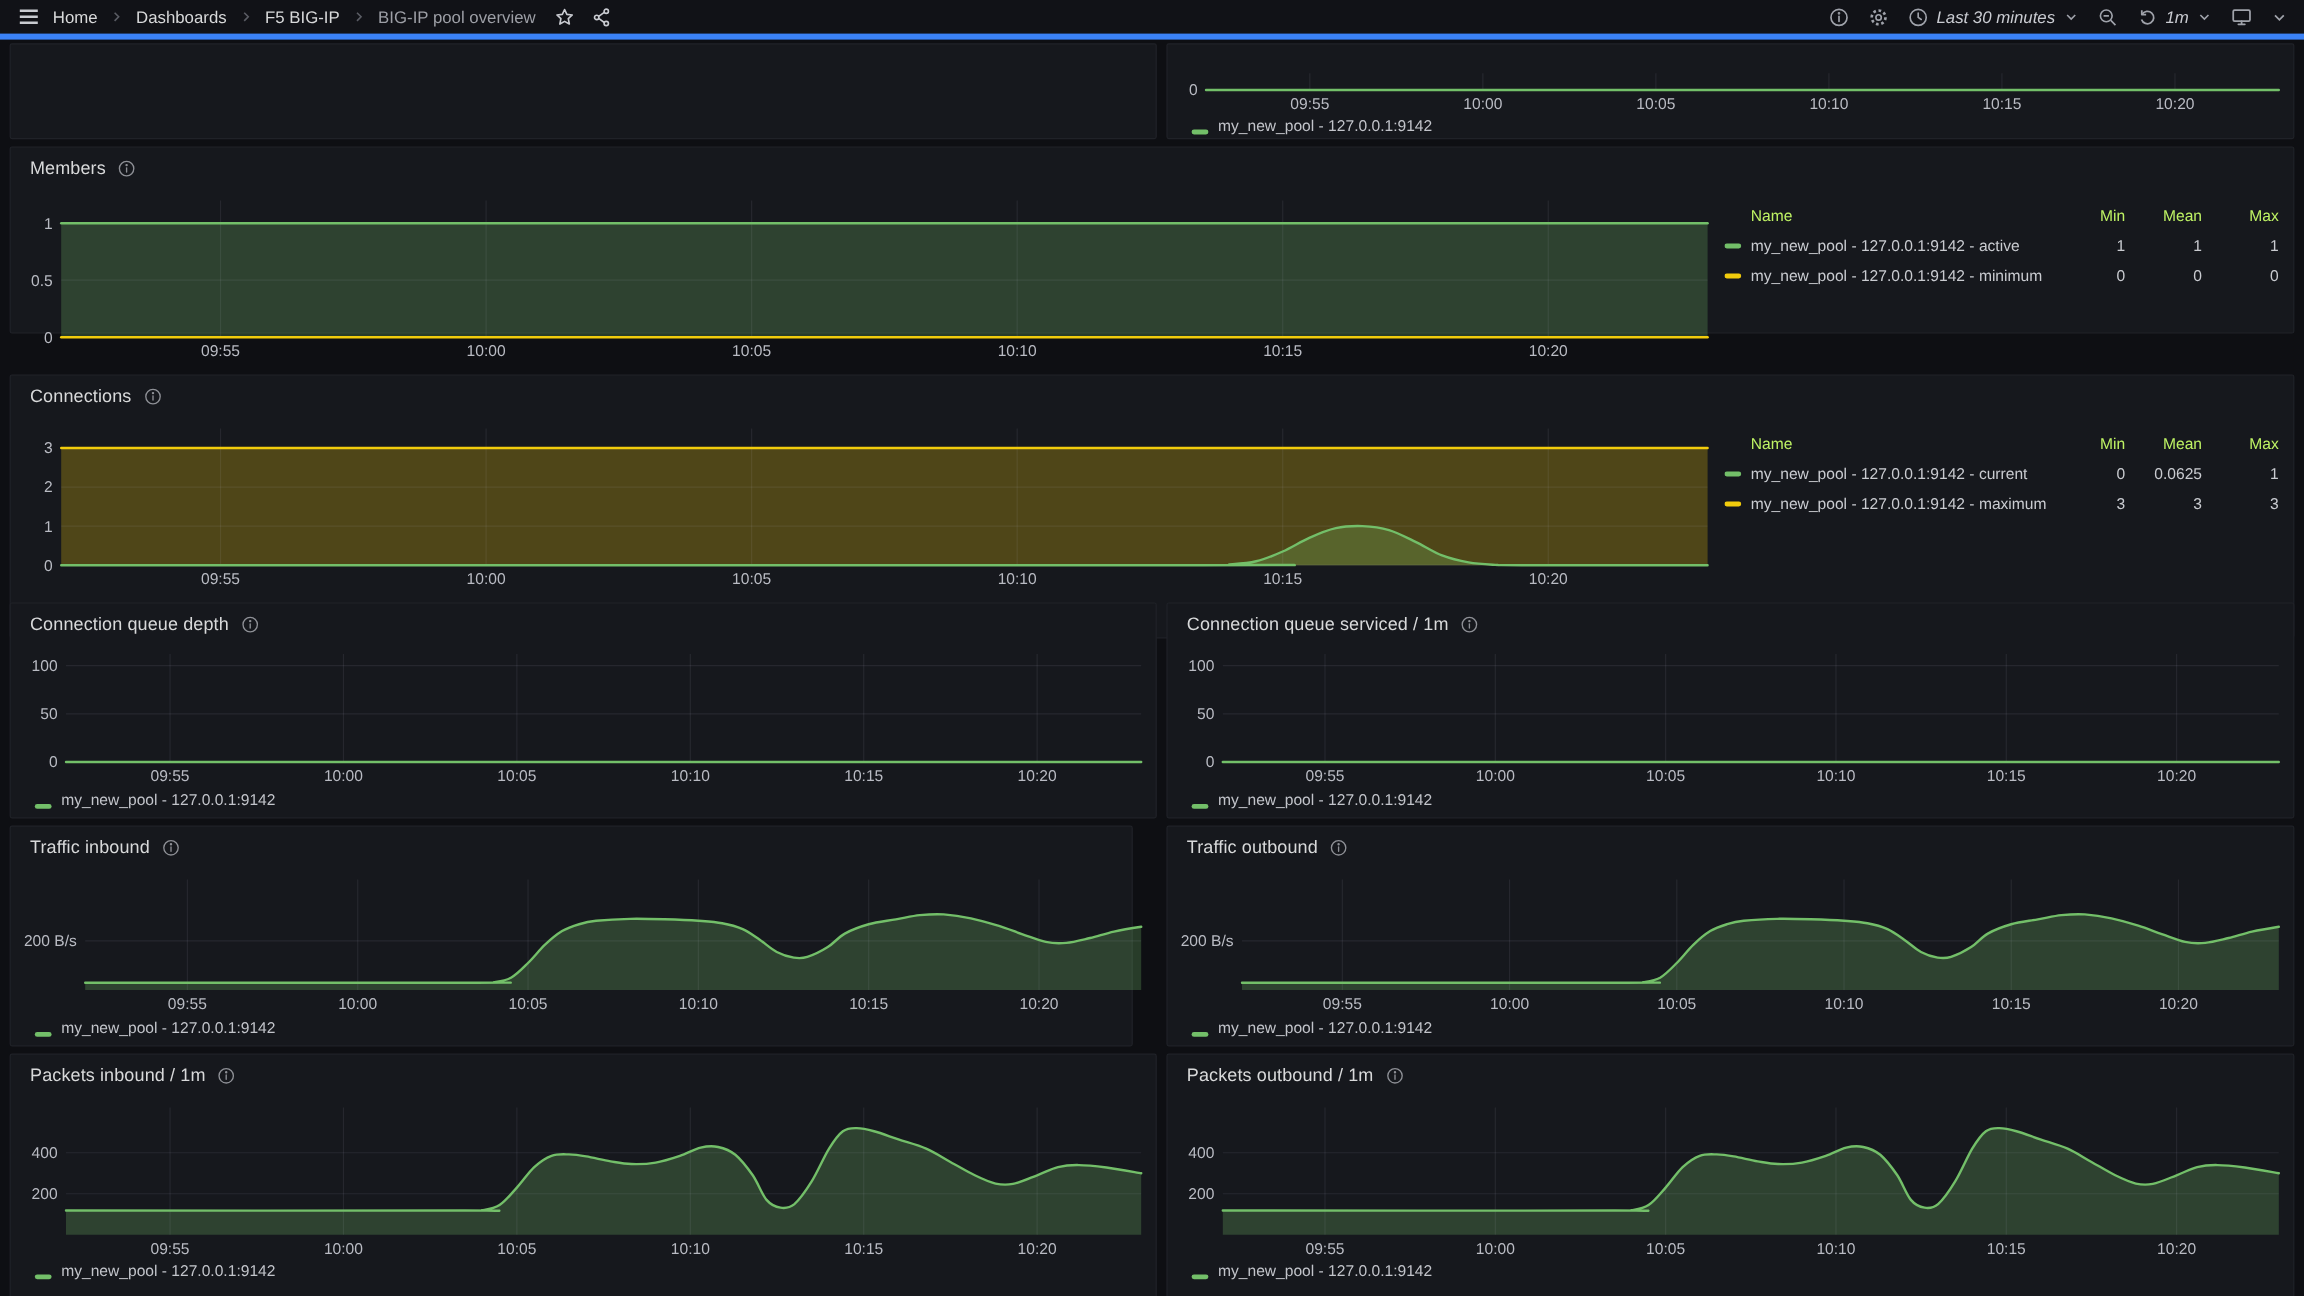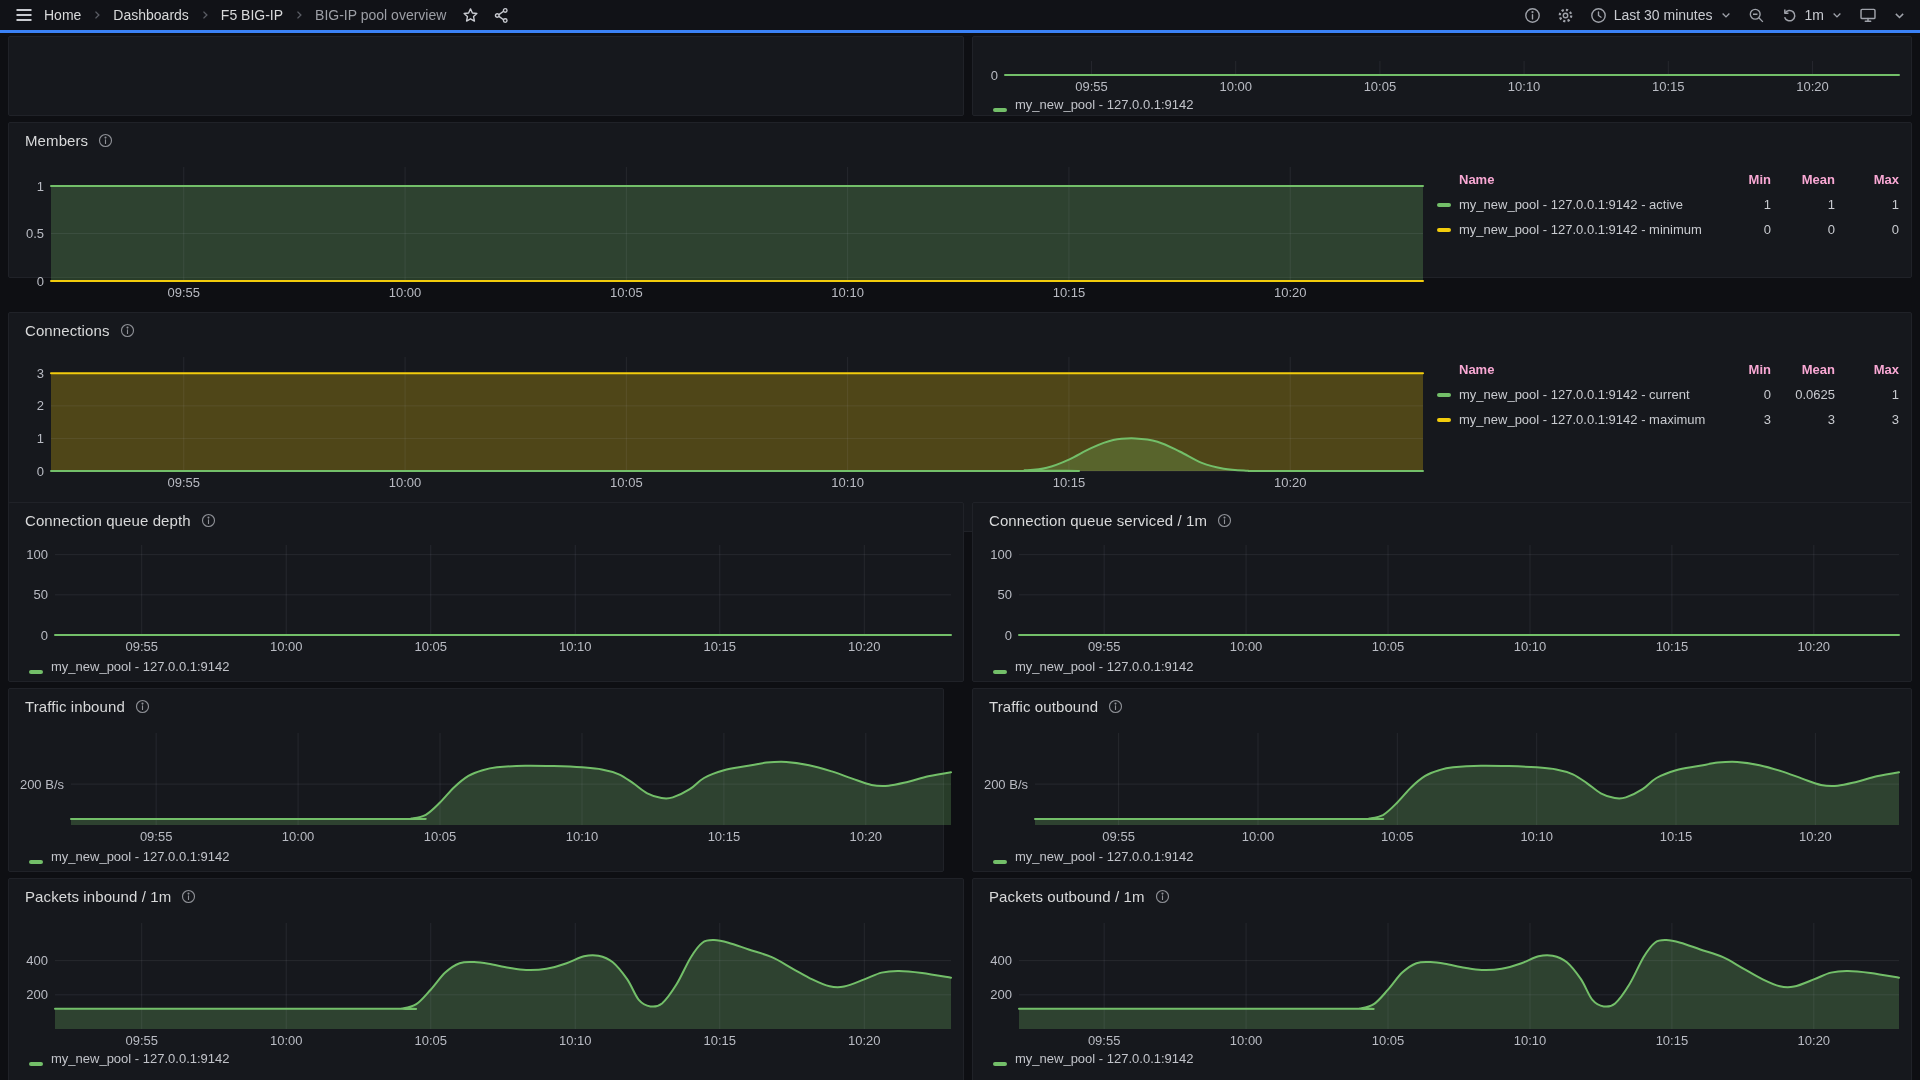--- a/index.html
+++ b/index.html
@@ -2,48 +2,48 @@
 <html><head>
 <meta charset="utf-8">
 <style>
   * { box-sizing: border-box; margin: 0; padding: 0; }
   html,body { background:#0c0d11; }
   body { font-family:"Liberation Sans", sans-serif; }
   #root { position:relative; width:1920px; height:1080px; background:#0e0f13; overflow:hidden; }
 
   
   .navbar { position:absolute; left:0; top:0; width:1920px; height:33px;
-    background:#111217; border-bottom:3px solid #3b82f6;
+    background:#111217; border-bottom:5px solid #3b82f6;
     display:flex; align-items:center; padding:0 14px; color:#c9cbd1; }
   .nav-left { display:flex; align-items:center; gap:10px; }
   .nav-right { margin-left:auto; display:flex; align-items:center; gap:16px; }
   .icon-btn { display:flex; align-items:center; justify-content:center; cursor:pointer; color:#9fa2aa; }
   .crumb { font-size:14px; color:#d8d9da; cursor:pointer; white-space:nowrap; }
   .crumb.current { color:#9d9fa6; cursor:default; }
   .crumb-sep { color:#5a5c64; display:flex; align-items:center; }
-  .picker { display:flex; align-items:center; gap:7px; font-size:14px; color:#c9cbd1; cursor:pointer; }
+  .picker { display:flex; align-items:center; gap:7px; font-size:14px; color:#c9cbd1; cursor:pointer;font-style:italic; }
   svg.ic { display:block; }
 
   
   .panel { position:absolute; background:#16181d; border:1px solid #202228; border-radius:2px; }
   .panel-header { position:absolute; left:16px; top:9px; display:flex; align-items:center; gap:10px; }
   .panel-title { font-size:15px; font-weight:500; color:#d8d9da; letter-spacing:.1px; cursor:pointer; }
   .info-ic { color:#8e9096; display:flex; cursor:pointer; }
   .chart { position:absolute; }
   .chart svg { display:block; }
   .blegend { position:absolute; display:flex; align-items:flex-end; gap:8px; left:20px; }
   .blegend .mark { width:14px; height:4px; border-radius:2px; }
   .blegend .lbl { font-size:13px; color:#c2c4ca; cursor:pointer; }
 
   
   .ltable { position:absolute; font-size:13px; color:#c9cbd0; }
   .lrow { display:flex; align-items:center; height:25px; }
   .lrow .c-name { flex:1; display:flex; align-items:center; gap:8px; overflow:hidden; white-space:nowrap; cursor:pointer; }
   .lrow .c-num { width:64px; text-align:right; }
-  .lhead { font-weight:700; color:#f9a8d4; }
+  .lhead { font-weight:400; color:#bef264; }
   .lhead .c-name, .lhead .c-num { cursor:pointer; }
   .lrow .mark { width:14px; height:4px; border-radius:2px; flex:none; }
 
   text.tick { font-family:"Liberation Sans",sans-serif; font-size:13px; fill:#b9bbc3; }
 </style>
 </head>
 <body>
 
 <div id="root">
   <div class="navbar">

